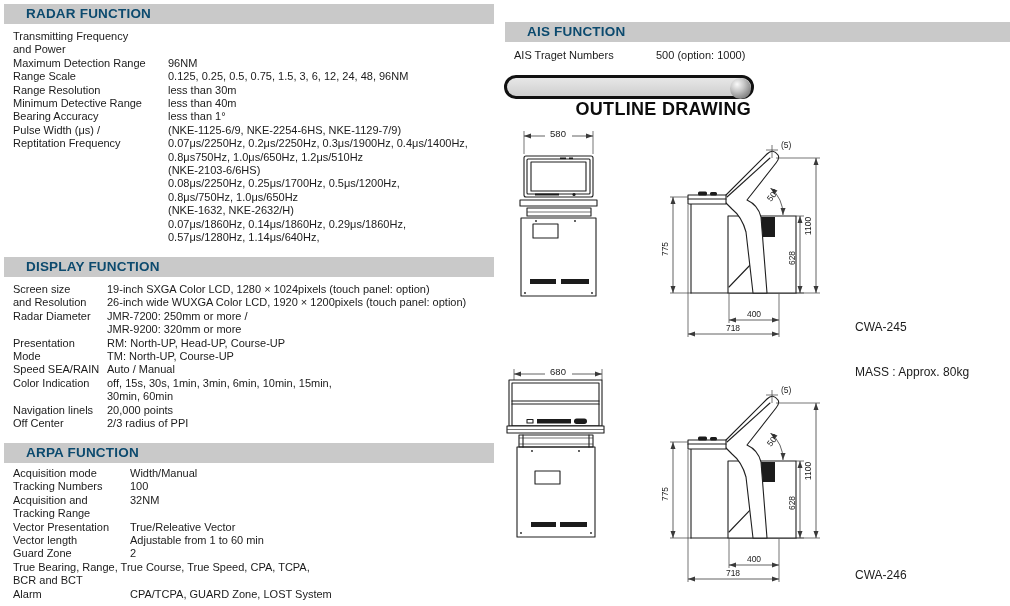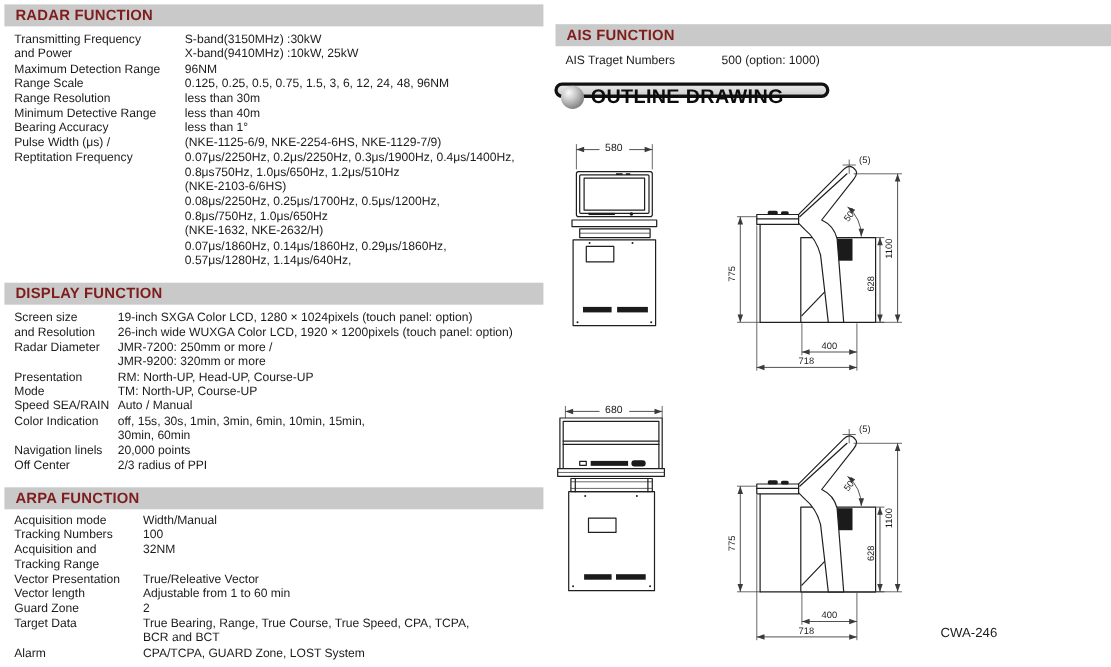--- a/index.html
+++ b/index.html
@@ -6,32 +6,32 @@
   body{
     width:1010px;height:606px;position:relative;overflow:hidden;
     background:#ffffff;color:#1b1b1b;
     font-family:"Liberation Sans","DejaVu Sans",sans-serif;
   }
   .col-left{position:absolute;left:4px;top:0;width:490px;height:606px}
   .col-right{position:absolute;left:505px;top:18px;width:505px;height:606px}
   .sec-header{
     position:absolute;left:0;width:100%;height:20px;line-height:20px;
     background:#c9c9c9;font-weight:bold;font-size:13.5px;letter-spacing:.2px;
-    padding-left:10px;box-sizing:border-box;color:#7f1d1d;
+    padding-left:22px;box-sizing:border-box;color:#0c4a6e;
   }
   .spec-rows{position:absolute;left:9px;font-size:11px;line-height:13.4px}
   .spec-row{display:flex}
   .spec-label{width:var(--lw,155px);flex:none;white-space:pre}
   .spec-value{white-space:pre}
   
   .outline-pill{
-    position:absolute;left:-1px;top:57px;width:250px;height:14px;
+    position:absolute;left:-1px;top:57px;width:250px;height:24px;
     border:3px solid #111;border-radius:17px;
     background:linear-gradient(#e7e7e7,#cfcfcf);
-    display:flex;align-items:flex-start;box-sizing:border-box;
+    display:flex;align-items:flex-end;box-sizing:border-box;flex-direction:column;
   }
   .pill-sphere{
     width:21px;height:21px;border-radius:50%;margin-left:3px;flex:none;
     background:radial-gradient(circle at 34% 30%, #fafafa 0%, #c7c7c7 35%, #8a8a8a 70%, #636363 100%);
   }
   .pill-label{font-weight:bold;font-size:18px;letter-spacing:.3px;margin-left:6px;color:#0c0c0c;white-space:nowrap}
   .caption{position:absolute;font-size:12px;line-height:15px;white-space:pre}
   svg{position:absolute;overflow:visible}
   svg text{font-family:"Liberation Sans","DejaVu Sans",sans-serif;font-size:8.5px;fill:#1b1b1b}
   .ln{stroke:#1f1f1f;stroke-width:1.1;fill:none;stroke-linejoin:round;stroke-linecap:round}
@@ -98,22 +98,20 @@
 
 <div class="col-left">
 
   <div class="sec-header" style="top:4px">
     <span>RADAR FUNCTION</span>
   </div>
   <div class="spec-rows" style="top:30px;--lw:155px">
       <div class="spec-row">
         <div class="spec-label">Transmitting Frequency
 and Power</div>
-        <div class="spec-value">S-band(3150MHz) :30kW
-X-band(9410MHz) :10kW, 25kW</div>
       </div>
       <div class="spec-row">
         <div class="spec-label">Maximum Detection Range</div>
         <div class="spec-value">96NM</div>
       </div>
       <div class="spec-row">
         <div class="spec-label">Range Scale</div>
         <div class="spec-value">0.125, 0.25, 0.5, 0.75, 1.5, 3, 6, 12, 24, 48, 96NM</div>
       </div>
       <div class="spec-row">
@@ -206,21 +204,20 @@
       </div>
       <div class="spec-row">
         <div class="spec-label">Vector length</div>
         <div class="spec-value">Adjustable from 1 to 60 min</div>
       </div>
       <div class="spec-row">
         <div class="spec-label">Guard Zone</div>
         <div class="spec-value">2</div>
       </div>
       <div class="spec-row">
-        <div class="spec-label">Target Data</div>
         <div class="spec-value">True Bearing, Range, True Course, True Speed, CPA, TCPA,
 BCR and BCT</div>
       </div>
       <div class="spec-row">
         <div class="spec-label">Alarm</div>
         <div class="spec-value">CPA/TCPA, GUARD Zone, LOST System</div>
       </div>
     </div>
 
 </div>
@@ -265,20 +262,24 @@
     <circle class="blk" cx="31" cy="98" r="0.9"></circle>
       <circle class="blk" cx="70" cy="98" r="0.9"></circle>
     <circle class="blk" cx="20" cy="170" r="0.9"></circle>
       <circle class="blk" cx="87" cy="170" r="0.9"></circle>
   </svg>
 
   <svg style="left:143px;top:100px" width="200" height="232" viewBox="0 0 200 232">
     <use href="#sideview" width="200" height="232"></use>
   </svg>
 
+  <div class="caption" style="left:350px;top:272px">
+    <div>CWA-245</div>
+    <div>MASS : Approx. 80kg</div>
+  </div>
 
   <svg style="left:2px;top:345px" width="112" height="205" viewBox="0 0 112 205">
     <line class="ext" x1="7" y1="6" x2="7" y2="17"></line>
     <line class="ext" x1="95" y1="6" x2="95" y2="17"></line>
     <line class="dim" x1="7" y1="11" x2="95" y2="11" marker-start="url(#arr)" marker-end="url(#arr)"></line>
     <rect x="38" y="3" width="27" height="11" fill="#fff"></rect>
     <text x="51" y="12" text-anchor="middle" style="font-size:9.5px">680</text>
     <rect class="ln" x="2" y="17" width="93" height="46"></rect>
     <rect class="ln" x="5" y="20" width="87" height="43"></rect>
     <line class="ln" x1="5" y1="38" x2="92" y2="38"></line>

